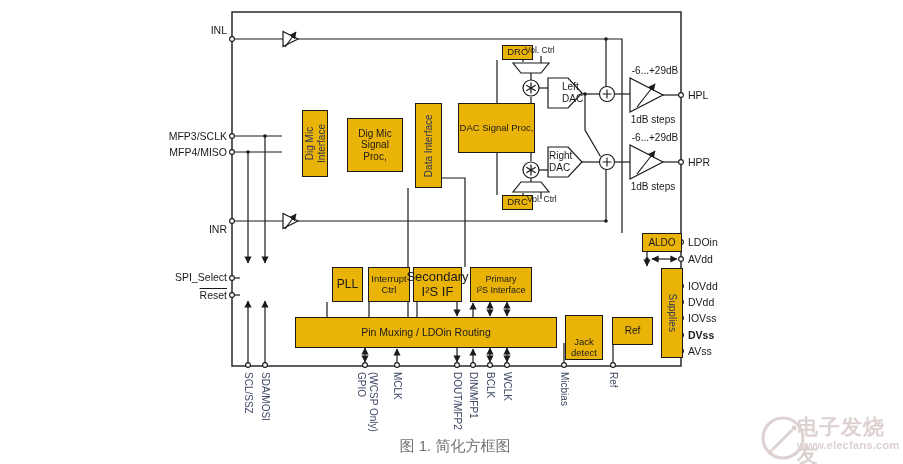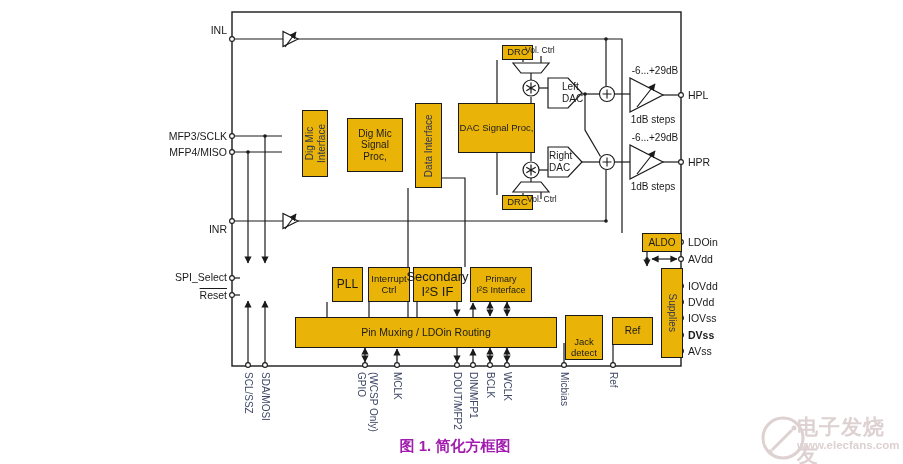--- a/index.html
+++ b/index.html
@@ -13,21 +13,21 @@
   .txt{position:absolute;white-space:pre-line;line-height:1.1;}
   .pl{position:absolute;width:62px;text-align:right;font-size:10.5px;height:12px;}
   .pr{position:absolute;font-size:10.5px;white-space:nowrap;}
   .pb{position:absolute;font-size:10px;white-space:nowrap;color:#3f4866;
       transform:rotate(90deg);transform-origin:top left;}
   .vtext{transform:rotate(-90deg);white-space:pre-line;text-align:center;color:#2d3550;}
   .vtextcw{transform:rotate(90deg);white-space:nowrap;color:#2d3550;}
   .overline{text-decoration:overline;}
   .gain{position:absolute;font-size:10px;width:56px;text-align:center;}
   .cap{position:absolute;left:330px;top:437px;width:250px;text-align:center;
-       font-size:15px;font-weight:bold;color:#a21caf;}
+       font-size:15px;font-weight:normal;color:#737373;}
   .wmbrand{position:absolute;left:797px;top:413px;font-size:21px;font-weight:bold;
        color:#ddd1d1;letter-spacing:1px;}
   .wmurl{position:absolute;left:797px;top:439px;font-size:11.5px;font-weight:bold;
        color:#ddd1d1;}
 </style>
 </head>
 <body>
 
 <div id="stage">
 

